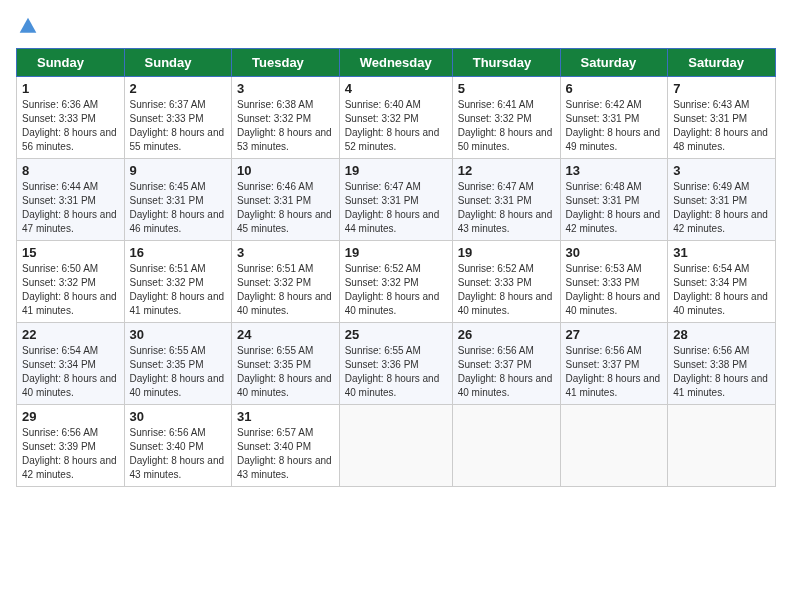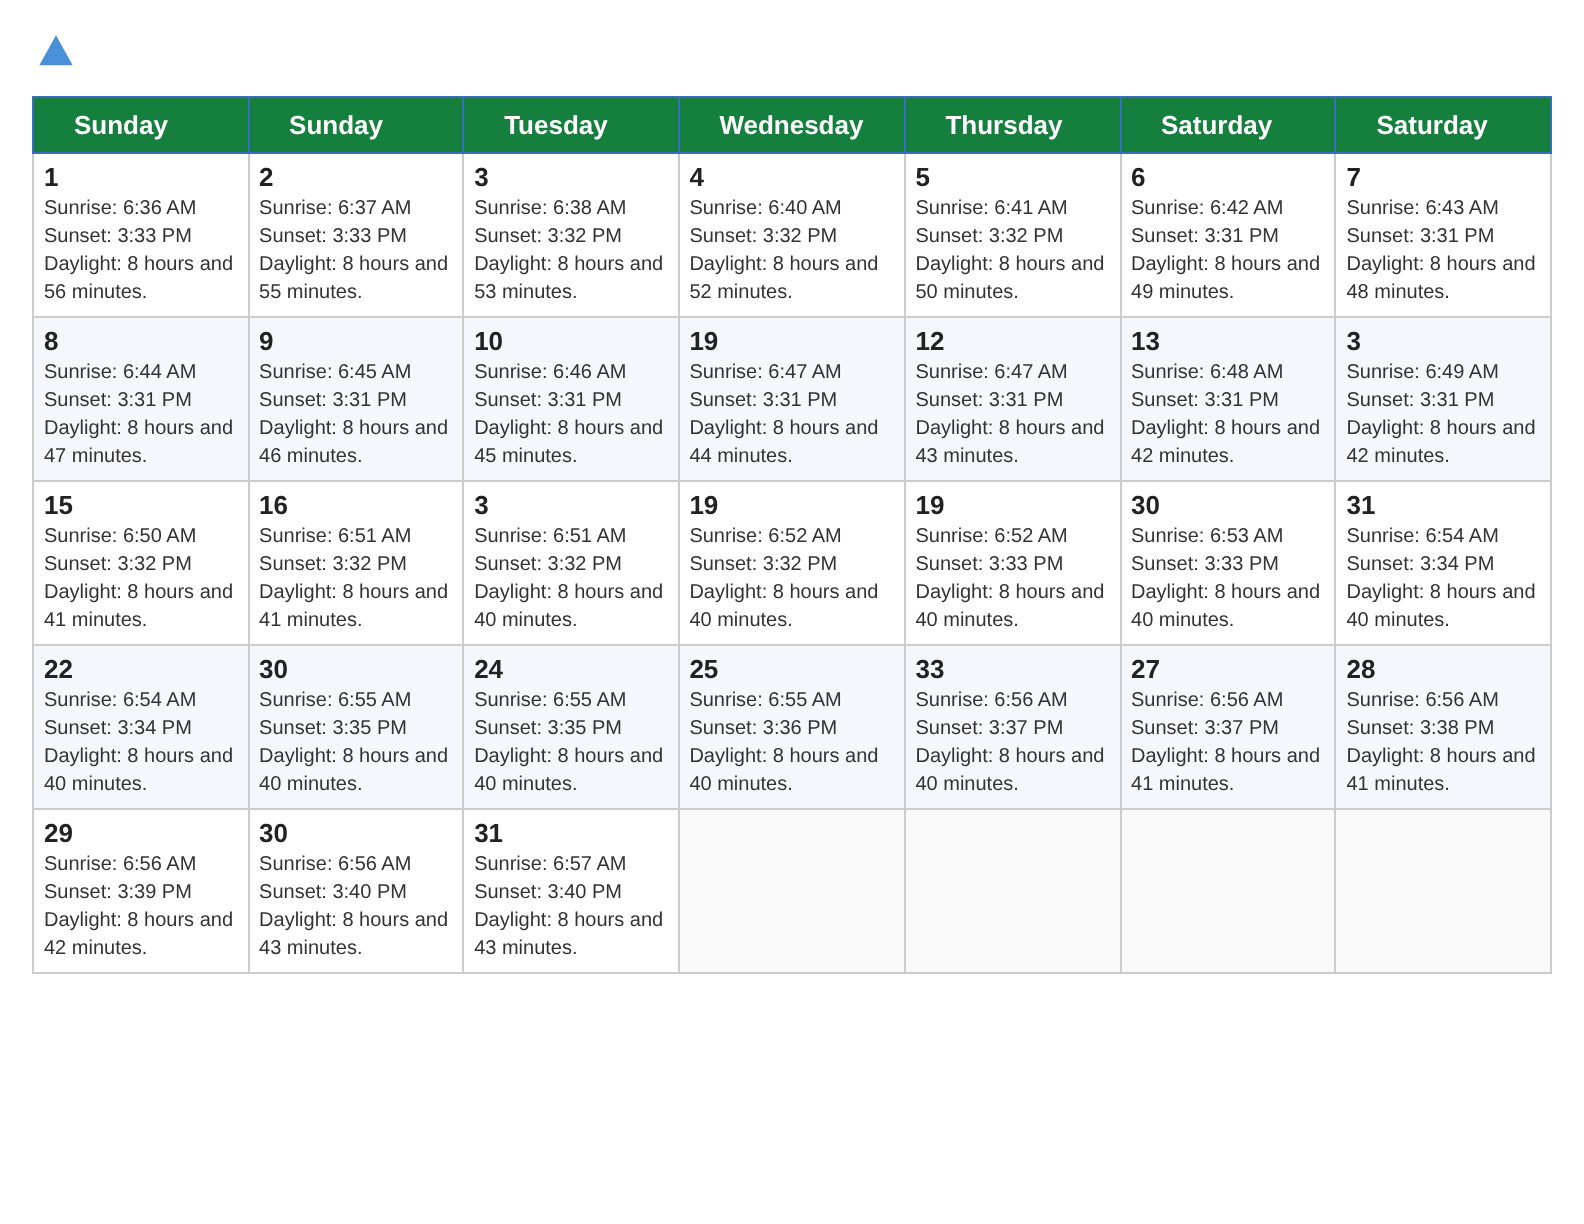--- a/index.html
+++ b/index.html
@@ -320,21 +320,21 @@
         </td>
         <td>
           <span class="day-num">25</span>
           <div class="day-detail">
             Sunrise: 6:55 AM<br>
             Sunset: 3:36 PM<br>
             Daylight: 8 hours and 40 minutes.
           </div>
         </td>
         <td>
-          <span class="day-num">33</span>
+          <span class="day-num">26</span>
           <div class="day-detail">
             Sunrise: 6:56 AM<br>
             Sunset: 3:37 PM<br>
             Daylight: 8 hours and 40 minutes.
           </div>
         </td>
         <td>
           <span class="day-num">27</span>
           <div class="day-detail">
             Sunrise: 6:56 AM<br>

